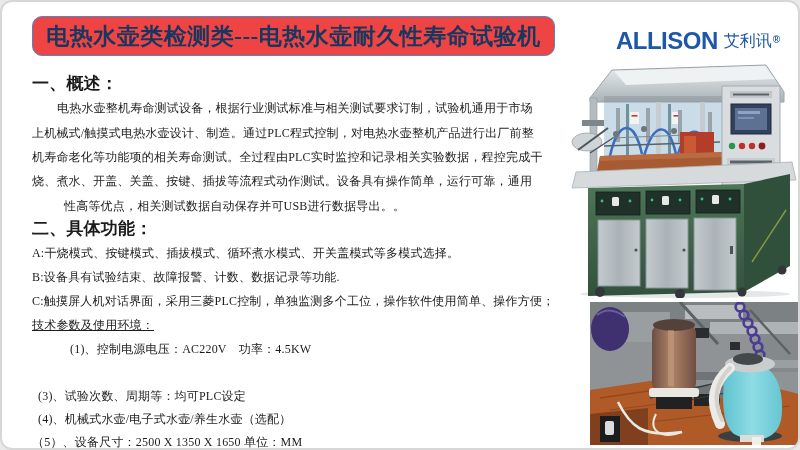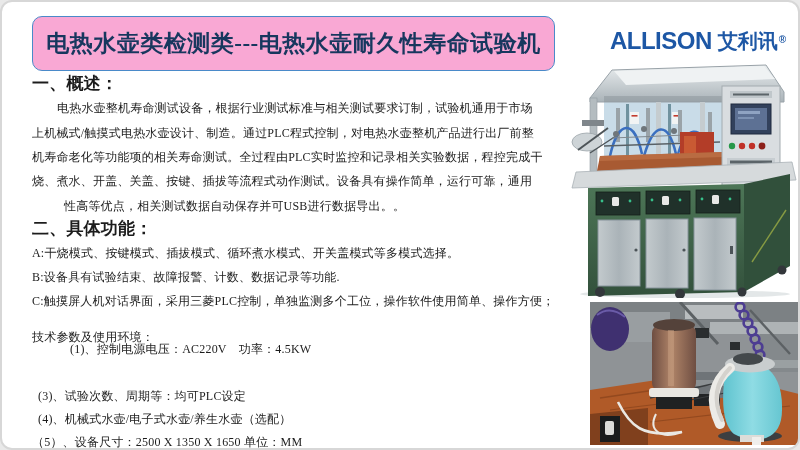--- a/index.html
+++ b/index.html
@@ -4,36 +4,36 @@
 <style>
   * { margin:0; padding:0; box-sizing:border-box; }
   html,body { width:800px; height:450px; background:#e9e9e9; }
   .page {
     position:relative; width:800px; height:450px;
     background:#ffffff; border:2px solid #d7d7d7; border-radius:12px;
     overflow:hidden;
     font-family:"Liberation Serif","DejaVu Serif",serif;
   }
   .banner {
-    position:absolute; left:30px; top:14px; width:523px; height:55px;
-    background:#f9a8d4; border:1px solid #4a8ac9; border-radius:10px;
+    position:absolute; left:30px; top:14px; width:523px; height:40px;
+    background:#ef4444; border:1px solid #4a8ac9; border-radius:10px;
     display:flex; align-items:center; justify-content:center;
   }
   .banner span {
     font-size:23px; font-weight:bold; color:#17375e;
     letter-spacing:0.5px; white-space:nowrap;
   }
   .logo {
     position:absolute; left:601px; top:22px; width:190px; height:34px;
     display:flex; align-items:center; justify-content:center;
     font-family:"Liberation Sans","DejaVu Sans",sans-serif;
     color:#1d57a5; white-space:nowrap;
   }
   .logo-en { font-size:24px; font-weight:bold; letter-spacing:-0.5px; line-height:32px;}
-  .logo-cn { font-size:20px; font-weight:bold; margin-left:6px; line-height:32px;}
+  .logo-cn { font-size:16px; font-weight:normal; margin-left:6px; line-height:32px;}
   .logo-reg { font-size:10px; font-weight:bold; line-height:10px; margin-left:1px; margin-top:-2px;}
   .txt {
     position:absolute; left:30px; font-size:12px; color:#1c1c1c;
     letter-spacing:0.2px; white-space:nowrap; line-height:15px;
   }
   .hd { font-weight:bold; font-size:17px; }
   .photo { position:absolute; overflow:hidden; }
   .photo svg { display:block; width:100%; height:100%; }
 </style>
 </head>
@@ -56,21 +56,21 @@
   <div class="txt" style="top:124px;">上机械式/触摸式电热水壶设计、制造。通过PLC程式控制，对电热水壶整机产品进行出厂前整</div>
   <div class="txt" style="top:148px;">机寿命老化等功能项的相关寿命测试。全过程由PLC实时监控和记录相关实验数据，程控完成干</div>
   <div class="txt" style="top:172px;">烧、煮水、开盖、关盖、按键、插拔等流程式动作测试。设备具有操作简单，运行可靠，通用</div>
   <div class="txt" style="top:197px;margin-left:32px;">性高等优点，相关测试数据自动保存并可USB进行数据导出。。</div>
 
   <div class="txt hd" style="top:219px;">二、具体功能：</div>
   <div class="txt" style="top:244px;">A:干烧模式、按键模式、插拔模式、循环煮水模式、开关盖模式等多模式选择。</div>
   <div class="txt" style="top:268px;">B:设备具有试验结束、故障报警、计数、数据记录等功能.</div>
   <div class="txt" style="top:292px;">C:触摸屏人机对话界面，采用三菱PLC控制，单独监测多个工位，操作软件使用简单、操作方便；</div>
 
-  <div class="txt" style="top:328px;">技术参数及使用环境：</div>
+  <div class="txt" style="top:316px;text-decoration:underline;">技术参数及使用环境：</div>
   <div class="txt" style="top:340px; left:36px;margin-left:32px;">(1)、控制电源电压：AC220V　功率：4.5KW</div>
   <div class="txt" style="top:387px; left:36px;">(3)、试验次数、周期等：均可PLC设定</div>
   <div class="txt" style="top:410px; left:36px;">(4)、机械式水壶/电子式水壶/养生水壶（选配）</div>
   <div class="txt" style="top:433px;">（5）、设备尺寸：2500 X 1350 X 1650 单位：MM</div>
 
   <div class="photo" style="left:558px; top:56px; width:240px; height:240px;">
     <svg viewBox="0 0 240 240">
       <defs>
         <linearGradient id="steel" x1="0" y1="0" x2="0" y2="1">
           <stop offset="0" stop-color="#e9edef"></stop>

